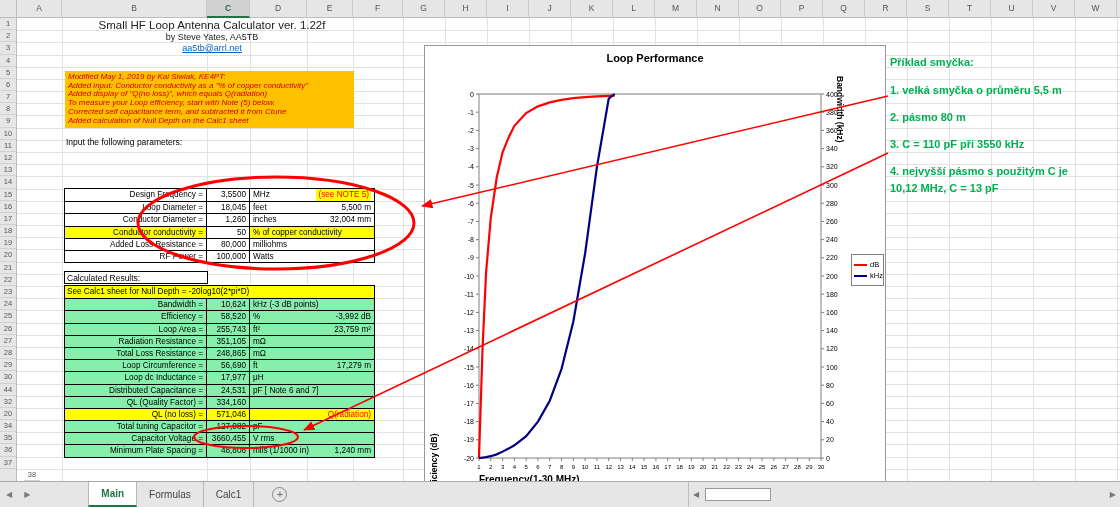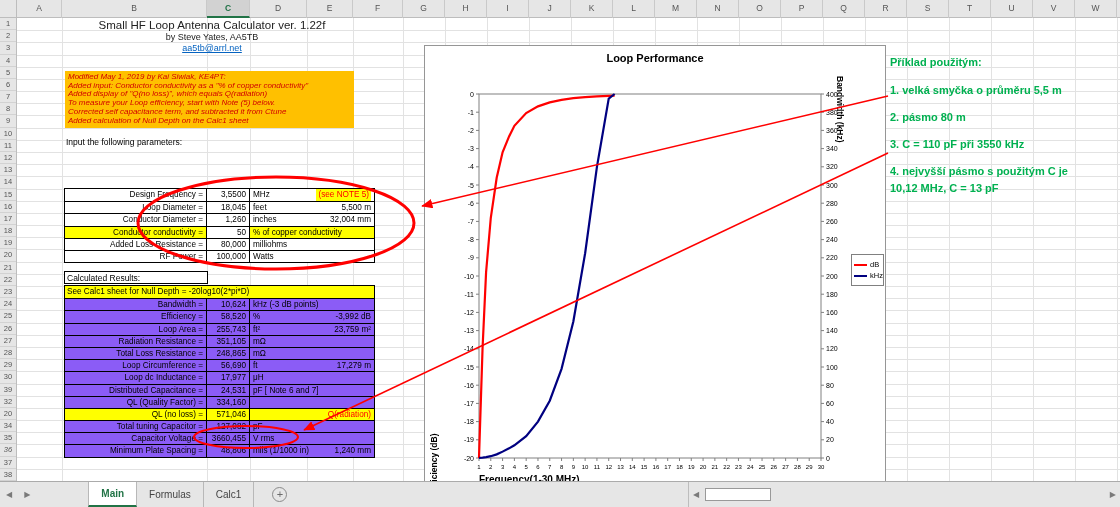--- a/index.html
+++ b/index.html
@@ -34,21 +34,21 @@
 
   
   .xtable { position:absolute; left:64px; width:311px; border:1px solid #000; background:#fff; z-index:2; font-size:8.2px; }
   #intable { top:188px; }
   #restable { top:285px; }
   .trow { display:flex; height:12.2px; line-height:11.5px; }
   .trow + .trow { border-top:1px solid #000; }
   .c-label { width:142px; text-align:right; padding-right:3px; border-right:1px solid #000; overflow:hidden; white-space:nowrap; }
   .c-value { width:43px; text-align:right; padding-right:3px; border-right:1px solid #000; white-space:nowrap; }
   .c-unit  { flex:1; display:flex; justify-content:space-between; padding:0 3px; overflow:hidden; white-space:nowrap; }
-  #restable .trow { background:#8b5cf6; }
+  #restable .trow { background:#86efac; }
   .trow.yellow, .trow.yellow .c-label, .trow.yellow .c-unit { background:#FFFF00 !important; }
   .trow.ylab .c-label, .trow.ylab .c-unit { background:#FFFF00; }
   .formula-row { display:block; background:#FFFF00 !important; padding-left:2px; overflow:hidden; }
   .note5 { background:#FFFF00; color:#FF0000; padding:0 2px; }
   .redtx { color:#FF0000; }
 
   
   #chart { position:absolute; left:424px; top:45px; width:462px; height:447px; background:#fff; border:1px solid #969696; z-index:3; }
   #chart-title { position:absolute; top:6px; left:0; width:100%; text-align:center; font-size:11px; font-weight:bold; color:#000; }
   #chart-svg { position:absolute; left:0; top:0; font-family:"Liberation Sans", sans-serif; }
@@ -198,28 +198,28 @@
       <div class="rowh" style="top: 243.68px;">21</div>
       <div class="rowh" style="top: 255.864px;">22</div>
       <div class="rowh" style="top: 268.048px;">23</div>
       <div class="rowh" style="top: 280.232px;">24</div>
       <div class="rowh" style="top: 292.416px;">25</div>
       <div class="rowh" style="top: 304.6px;">26</div>
       <div class="rowh" style="top: 316.784px;">27</div>
       <div class="rowh" style="top: 328.968px;">28</div>
       <div class="rowh" style="top: 341.152px;">29</div>
       <div class="rowh" style="top: 353.336px;">30</div>
-      <div class="rowh" style="top: 365.52px;">39</div>
+      <div class="rowh" style="top: 365.52px;">44</div>
       <div class="rowh" style="top: 377.704px;">32</div>
       <div class="rowh" style="top: 389.888px;">20</div>
       <div class="rowh" style="top: 402.072px;">34</div>
       <div class="rowh" style="top: 414.256px;">35</div>
       <div class="rowh" style="top: 426.44px; font-style: italic;">36</div>
       <div class="rowh" style="top: 438.624px;">37</div>
-      <div class="rowh" style="top: 450.808px;">38</div>
+      <div class="rowh" style="top: 450.808px; margin-left: 24px;">38</div>
     </div>
 
   <div class="tline" id="t1">Small HF Loop Antenna Calculator ver. 1.22f</div>
   <div class="tline" id="t2">by Steve Yates, AA5TB</div>
   <div class="tline" id="t3">aa5tb@arrl.net</div>
 
   <div id="modnote">
     <div>Modified May 1, 2019 by Kai Siwiak, KE4PT:</div>
     <div>Added input: Conductor conductivity as a  "% of copper conductivity"</div>
     <div>Added display of "Q(no loss)", which equals Q(radiation)</div>
@@ -551,21 +551,21 @@
           <span class="leg-txt">dB</span>
         </div>
         <div class="leg-item">
           <span class="leg-line" style="border-top-color: rgb(0, 0, 128);"></span>
           <span class="leg-txt">kHz</span>
         </div>
       </div>
   </div>
 
   <div id="example">
-    <div class="ehead">Příklad použitým:</div>
+    <div class="ehead">Příklad smyčka:</div>
     <div class="eitem">1. velká smyčka o průměru 5,5 m</div>
     <div class="eitem">2. pásmo 80 m</div>
     <div class="eitem">3. C = 110 pF při 3550 kHz</div>
     <div class="eitem">4. nejvyšší pásmo s použitým C je 10,12 MHz, C = 13 pF</div>
   </div>
 
   <svg id="anno" width="1120" height="507">
     <defs>
       <marker id="arr" markerWidth="9" markerHeight="8" refX="6.5" refY="3" orient="auto">
         <path d="M0,0 L7,3 L0,6 z" fill="#FF0000"></path>

